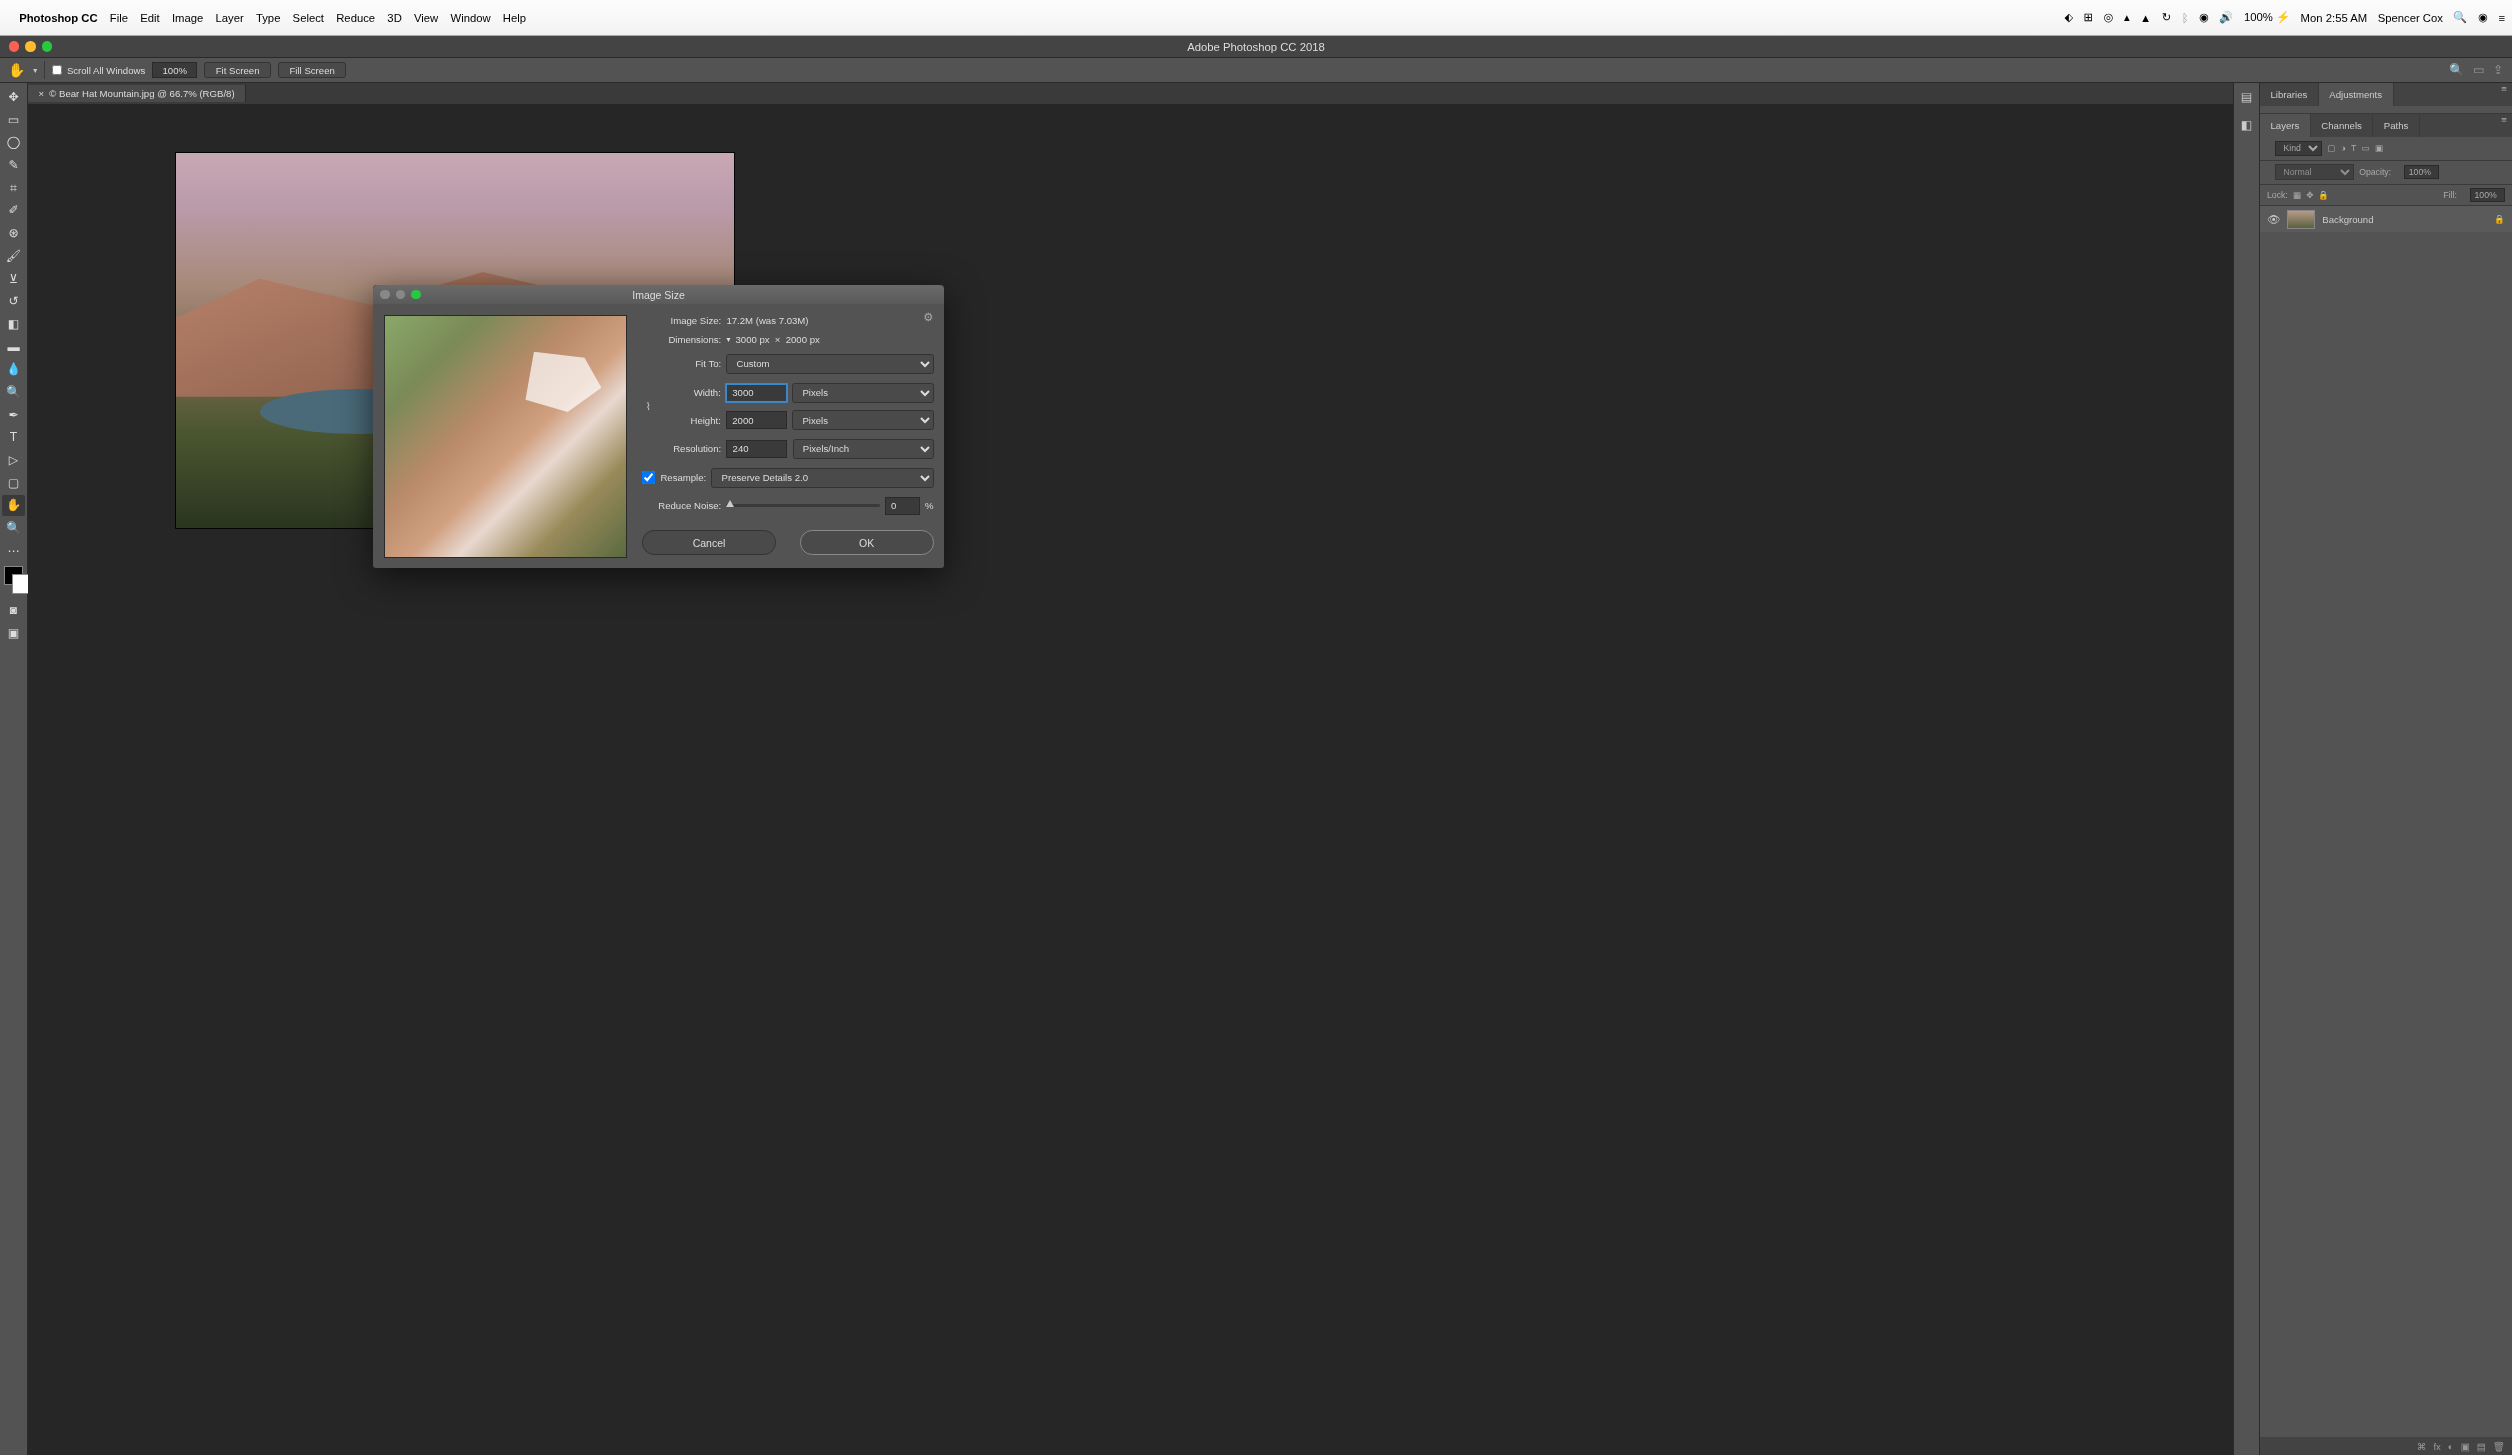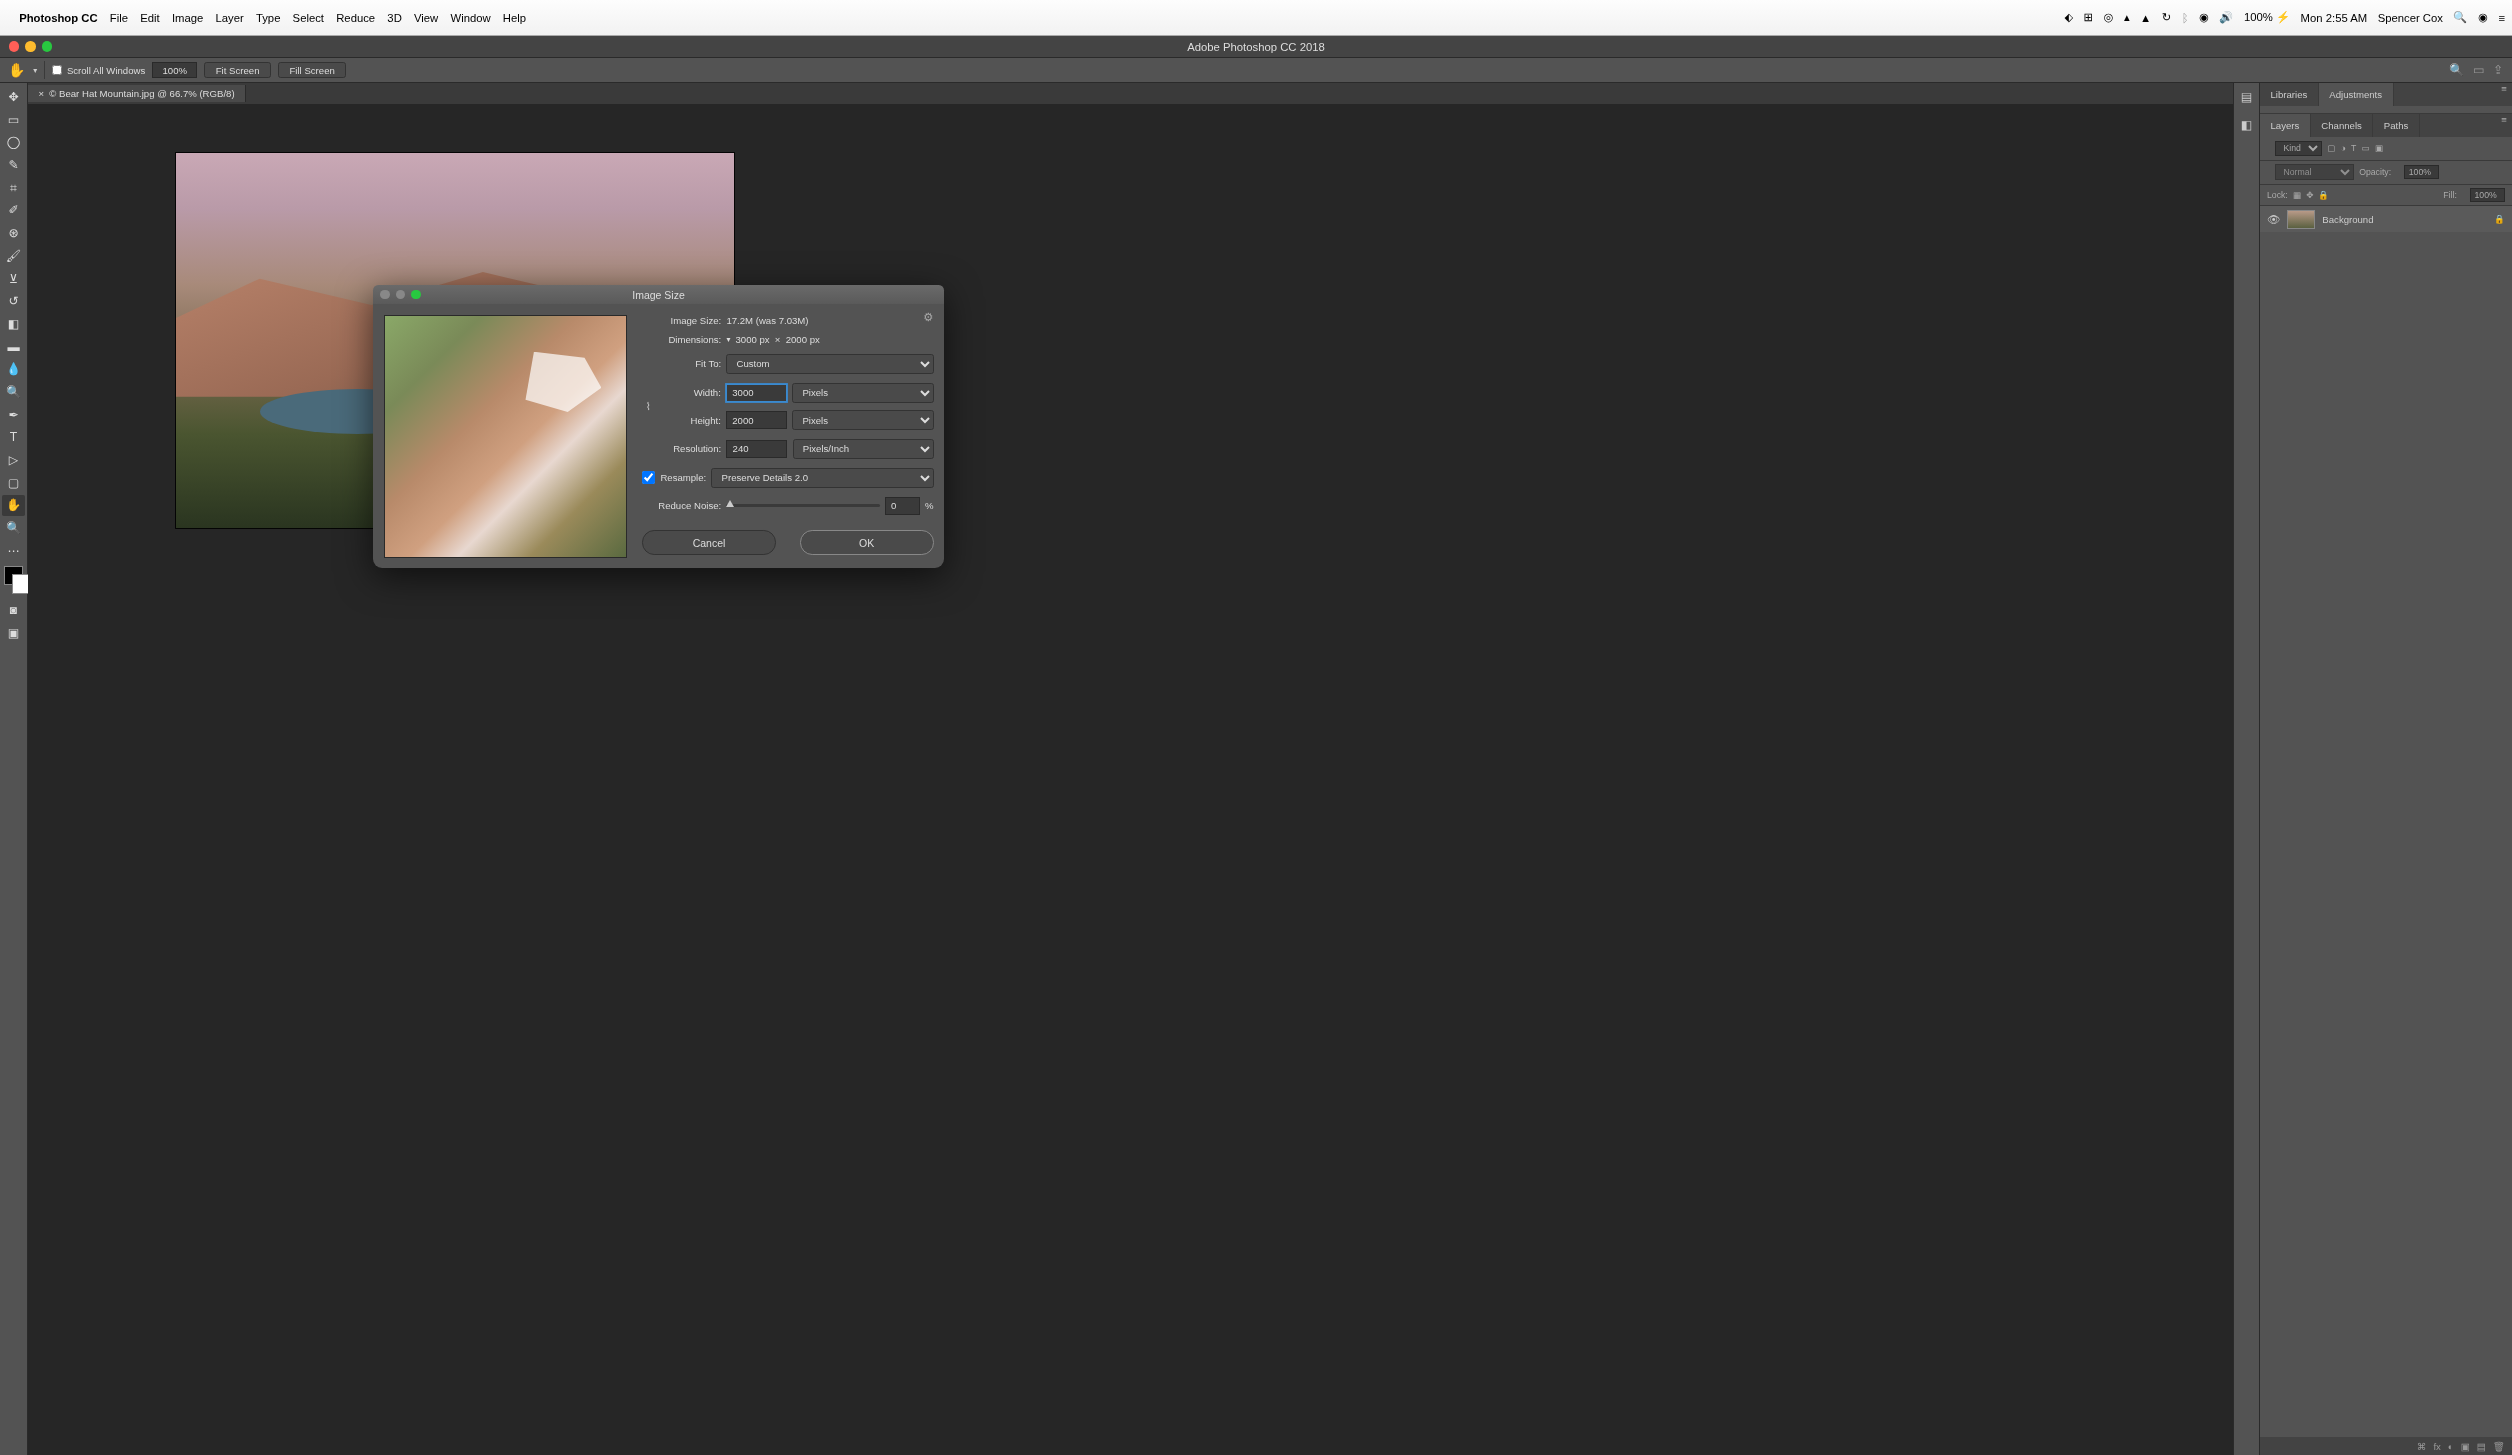--- a/index.html
+++ b/index.html
@@ -47,21 +47,21 @@
 .layerspanel { flex: 1; display: flex; flex-direction: column; margin-top: 7px; border-top: 0.9px solid #3a3a3a; }
 .layerctrl { padding: 3.5px 7px; display: flex; gap: 5.2px; align-items: center; font-size: 8.7px; color: #aaa; border-bottom: 0.9px solid #3a3a3a; }
 .layerctrl select, .layerctrl input { background: #3a3a3a; border: 0.9px solid #2a2a2a; color: #aaa; font-size: 8.7px; padding: 0.9px 3.5px; margin-left: 8px; }
 .layerrow { display: flex; align-items: center; padding: 3.5px 7px; background: #5a5a5a; gap: 7px; }
 .layerrow .eye { font-size: 10.5px; }
 .layerrow .thumb { width: 28px; height: 19px; background: linear-gradient(#b89a88,#5a6040); border: 0.9px solid #888; }
 .layerrow .lock { margin-left: auto; font-size: 8.7px; }
 .layersfoot { margin-top: auto; background: #434343; height: 19px; display: flex; align-items: center; justify-content: flex-end; gap: 7px; padding: 0 7px; color: #999; font-size: 9.6px; }
 .statusbar { height: 15.7px; background: #535353; display: flex; align-items: center; padding: 0 10.5px; gap: 17px; font-size: 8.7px; color: #ccc; border-top: 0.9px solid #2a2a2a; }
 
-.dialog { position: absolute; left: 345px; top: 202px; width: 571px; background: #535353; border-radius: 9px; box-shadow: 0 8.7px 35px rgba(0,0,0,0.6); }
+.dialog { position: absolute; left: 345px; top: 202px; width: 571px; background: #535353; border-radius: 3px; box-shadow: 0 8.7px 35px rgba(0,0,0,0.6); }
 .dheader { height: 19px; background: linear-gradient(#6a6a6a,#5a5a5a); border-radius: 5.2px 5.2px 0 0; display: flex; align-items: center; position: relative; }
 .dheader .traffic { left: 7px; } .dheader .traffic span { width: 9.6px; height: 9.6px; }
 .dheader .traffic .dim { background: #888; }
 .dheader .dtitle { margin: 0 auto; font-size: 10.5px; color: #ddd; }
 .dbody { display: flex; padding: 10.5px; gap: 15.7px; }
 .preview { width: 243px; height: 243px; background: #3a3a3a; border: 0.9px solid #2a2a2a; position: relative; overflow: hidden; }
 .preview .pimg { position: absolute; inset: 0; background: linear-gradient(135deg,#8aa868 0%, #7a8a58 20%, #b88a6a 40%, #d0a080 55%, #e8d8d0 65%, #9a8a5a 80%, #5a6a40 100%); }
 .preview .psnow { position: absolute; top: 15%; right: 10%; width: 35%; height: 25%; background: rgba(255,255,255,0.7); clip-path: polygon(20% 0, 80% 10%, 100% 60%, 60% 100%, 10% 80%); }
 .dform { flex: 1; display: flex; flex-direction: column; gap: 8.7px; font-size: 9.6px; color: #ddd; position: relative; }
 .drow { display: flex; align-items: center; gap: 5.2px; }

